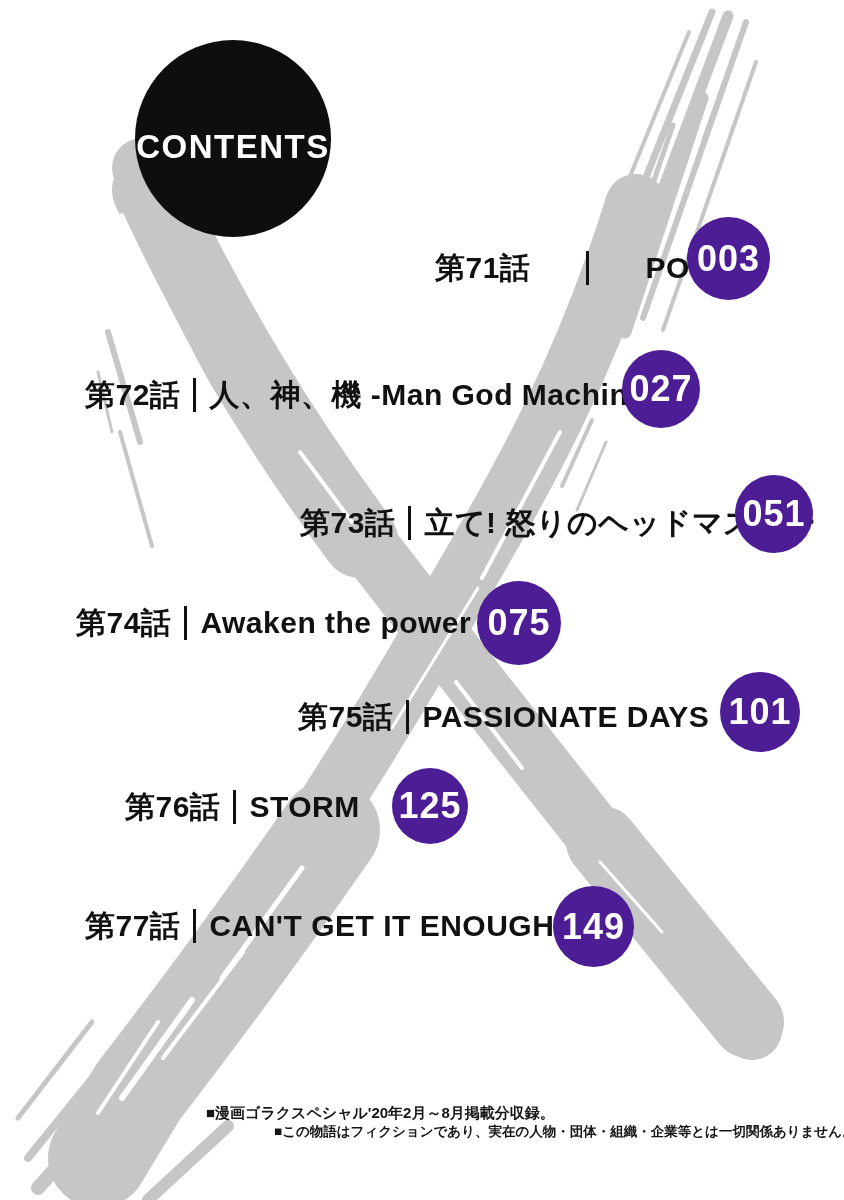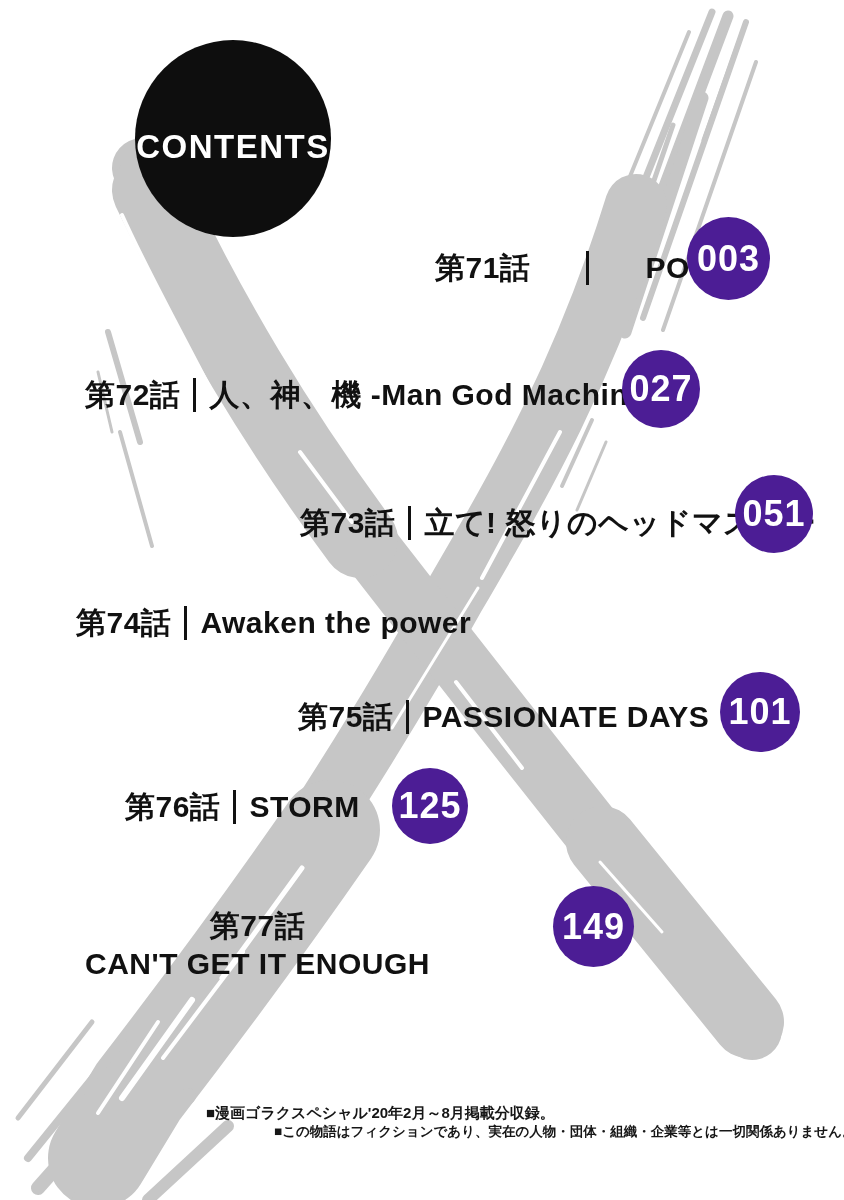--- a/index.html
+++ b/index.html
@@ -117,36 +117,37 @@
     <span class="sep"></span>
     <span>立て! 怒りのヘッドマスター</span>
   </div>
   <div class="page-badge" style="left:735px;top:475px;width:78px;height:78px;">051</div>
 
   <div class="toc-row" style="left:76px;top:603px;">
     <span>第74話</span>
     <span class="sep"></span>
     <span>Awaken the power</span>
   </div>
+  <div class="page-badge" style="left:477px;top:581px;width:84px;height:84px;">075</div>
 
   <div class="toc-row" style="left:298px;top:697px;">
     <span>第75話</span>
     <span class="sep"></span>
     <span>PASSIONATE DAYS</span>
   </div>
   <div class="page-badge" style="left:720px;top:672px;width:80px;height:80px;">101</div>
 
   <div class="toc-row" style="left:125px;top:787px;">
     <span>第76話</span>
     <span class="sep"></span>
     <span>STORM</span>
   </div>
   <div class="page-badge" style="left:378px;top:768px;width:76px;height:76px;margin-left:14px;">125</div>
 
-  <div class="toc-row" style="left:85px;top:906px;flex-direction:column;">
+  <div class="toc-row" style="left:85px;top:906px;">
     <span>第77話</span>
     <span class="sep"></span>
     <span>CAN'T GET IT ENOUGH</span>
   </div>
   <div class="page-badge" style="left:553px;top:886px;width:81px;height:81px;">149</div>
 
   <div class="footer-line l1">■漫画ゴラクスペシャル'20年2月～8月掲載分収録。</div>
   <div class="footer-line l2">■この物語はフィクションであり、実在の人物・団体・組織・企業等とは一切関係ありません。</div>
 
 </div>

